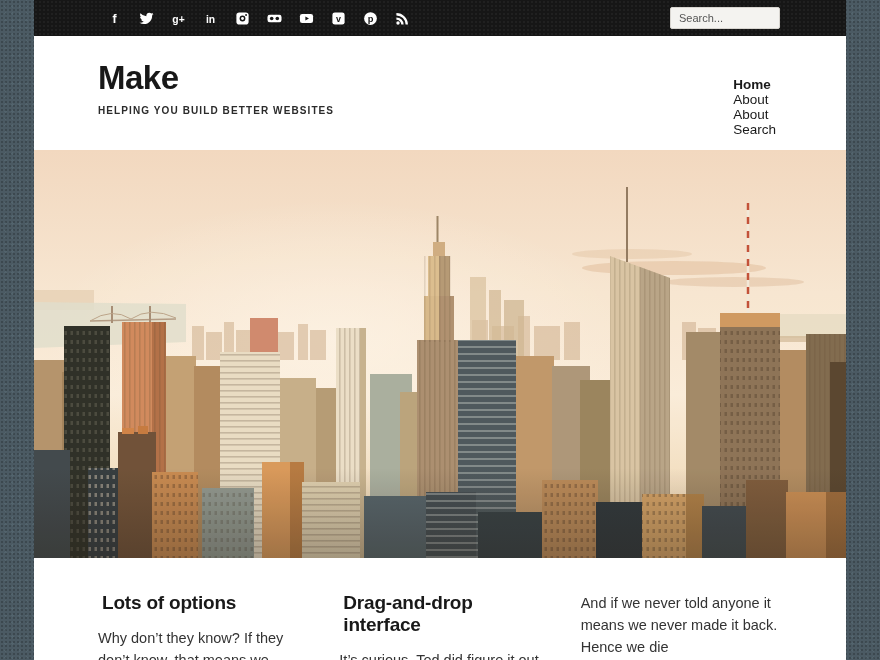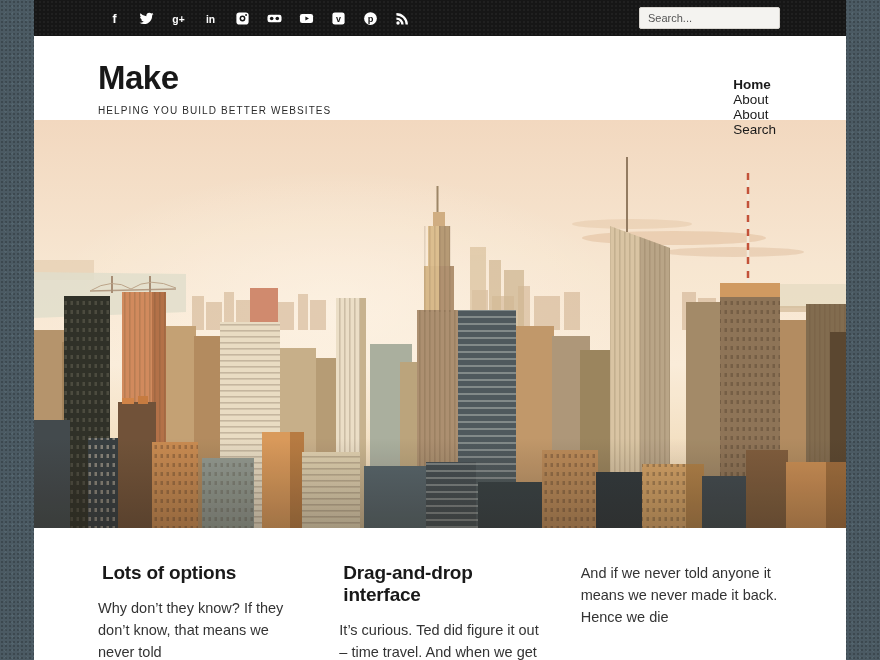--- a/index.html
+++ b/index.html
@@ -24,34 +24,34 @@
   }
   .social { position:absolute; left:64px; top:0; height:36px; display:flex; align-items:center; }
   .social a {
     width:32px; height:36px; display:flex; align-items:center; justify-content:center;
     text-decoration:none; cursor:pointer;
   }
   .social svg { width:15px; height:15px; display:block; }
   .social svg text { font-family:"Liberation Sans", sans-serif; font-weight:bold; }
   .search-wrap { position:absolute; right:66px; top:7px; }
   .search-input {
-    width:141px; height:22px; background:#f4f3f0; border:1px solid #d8d5d0; border-radius:2px;
+    width:110px; height:22px; background:#f4f3f0; border:1px solid #d8d5d0; border-radius:2px;
     font-family:"Liberation Sans", sans-serif; font-size:11px; color:#333; padding:2px 8px; outline:none;
   }
   .search-input::placeholder { color:#555; opacity:1; }
 
   
-  .site-header { position:relative; height:84px; background:#fff; }
+  .site-header { position:relative; height:114px; background:#fff; }
   .branding { position:absolute; left:64px; top:25px; }
   .site-title {
     margin:0; font-size:33px; line-height:1; font-weight:bold; color:#181818;
     letter-spacing:-0.5px; cursor:pointer;
   }
   .tagline {
-    margin:11px 0 0 0; font-size:10px; font-weight:normal; letter-spacing:1.1px;
+    margin:11px 0 0 0; font-size:10px; font-weight:bold; letter-spacing:1.1px;
     color:#2b2b2b; text-transform:uppercase;
   }
   .main-nav { position:absolute; right:66px; top:41px; display:flex; column-gap:15px;flex-direction:column; }
   .main-nav a {
     font-size:13.5px; color:#1a1a1a; text-decoration:none; cursor:pointer; padding:0 4px;
   }
   .main-nav a.active { font-weight:bold; }
 
   
   .hero { height:408px; overflow:hidden; background:#f6e8d4; }

